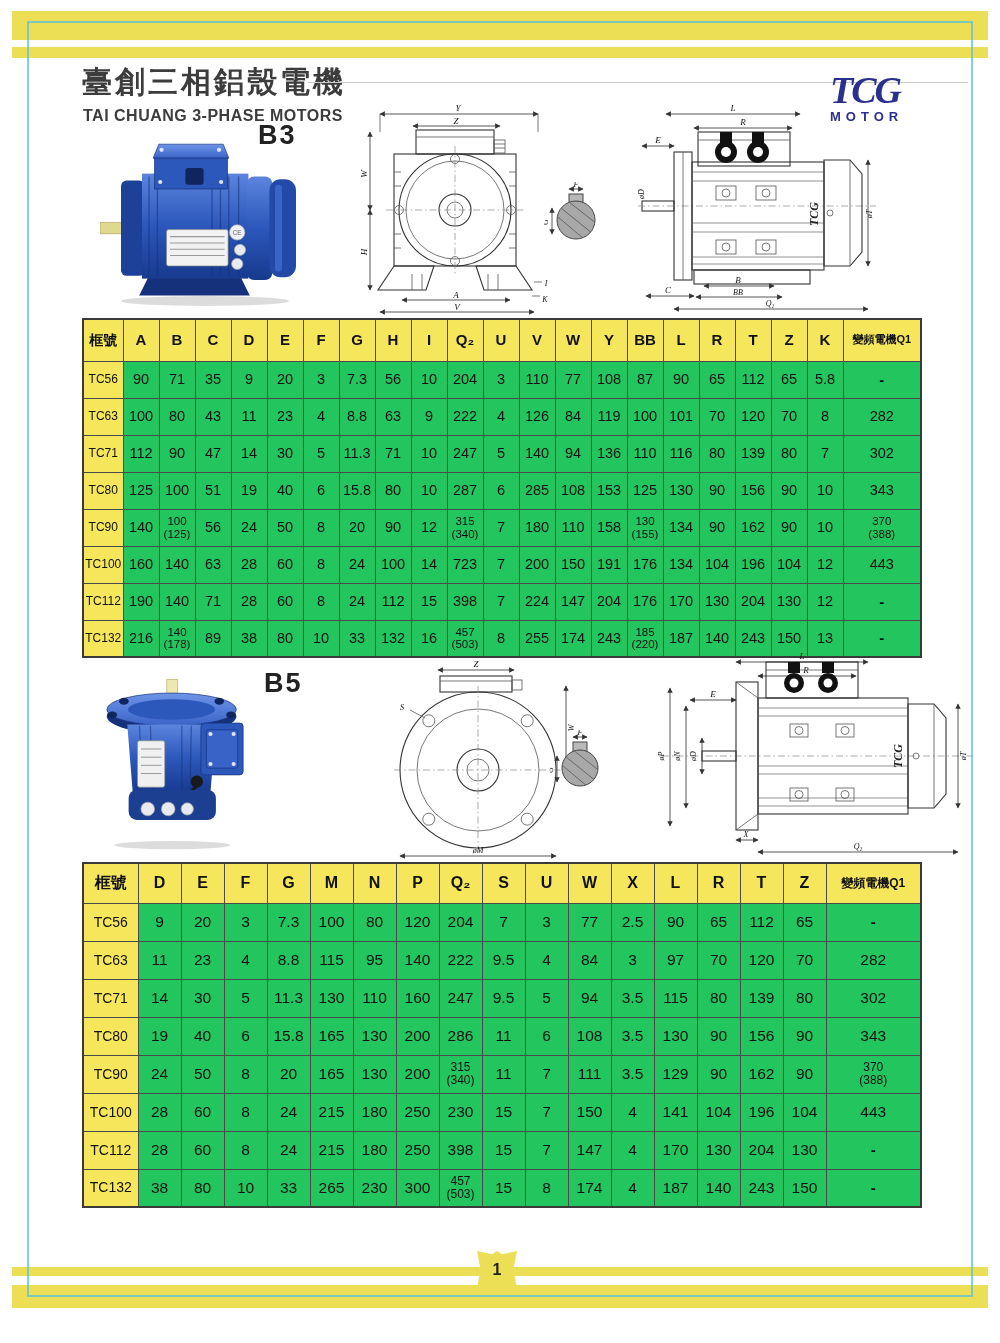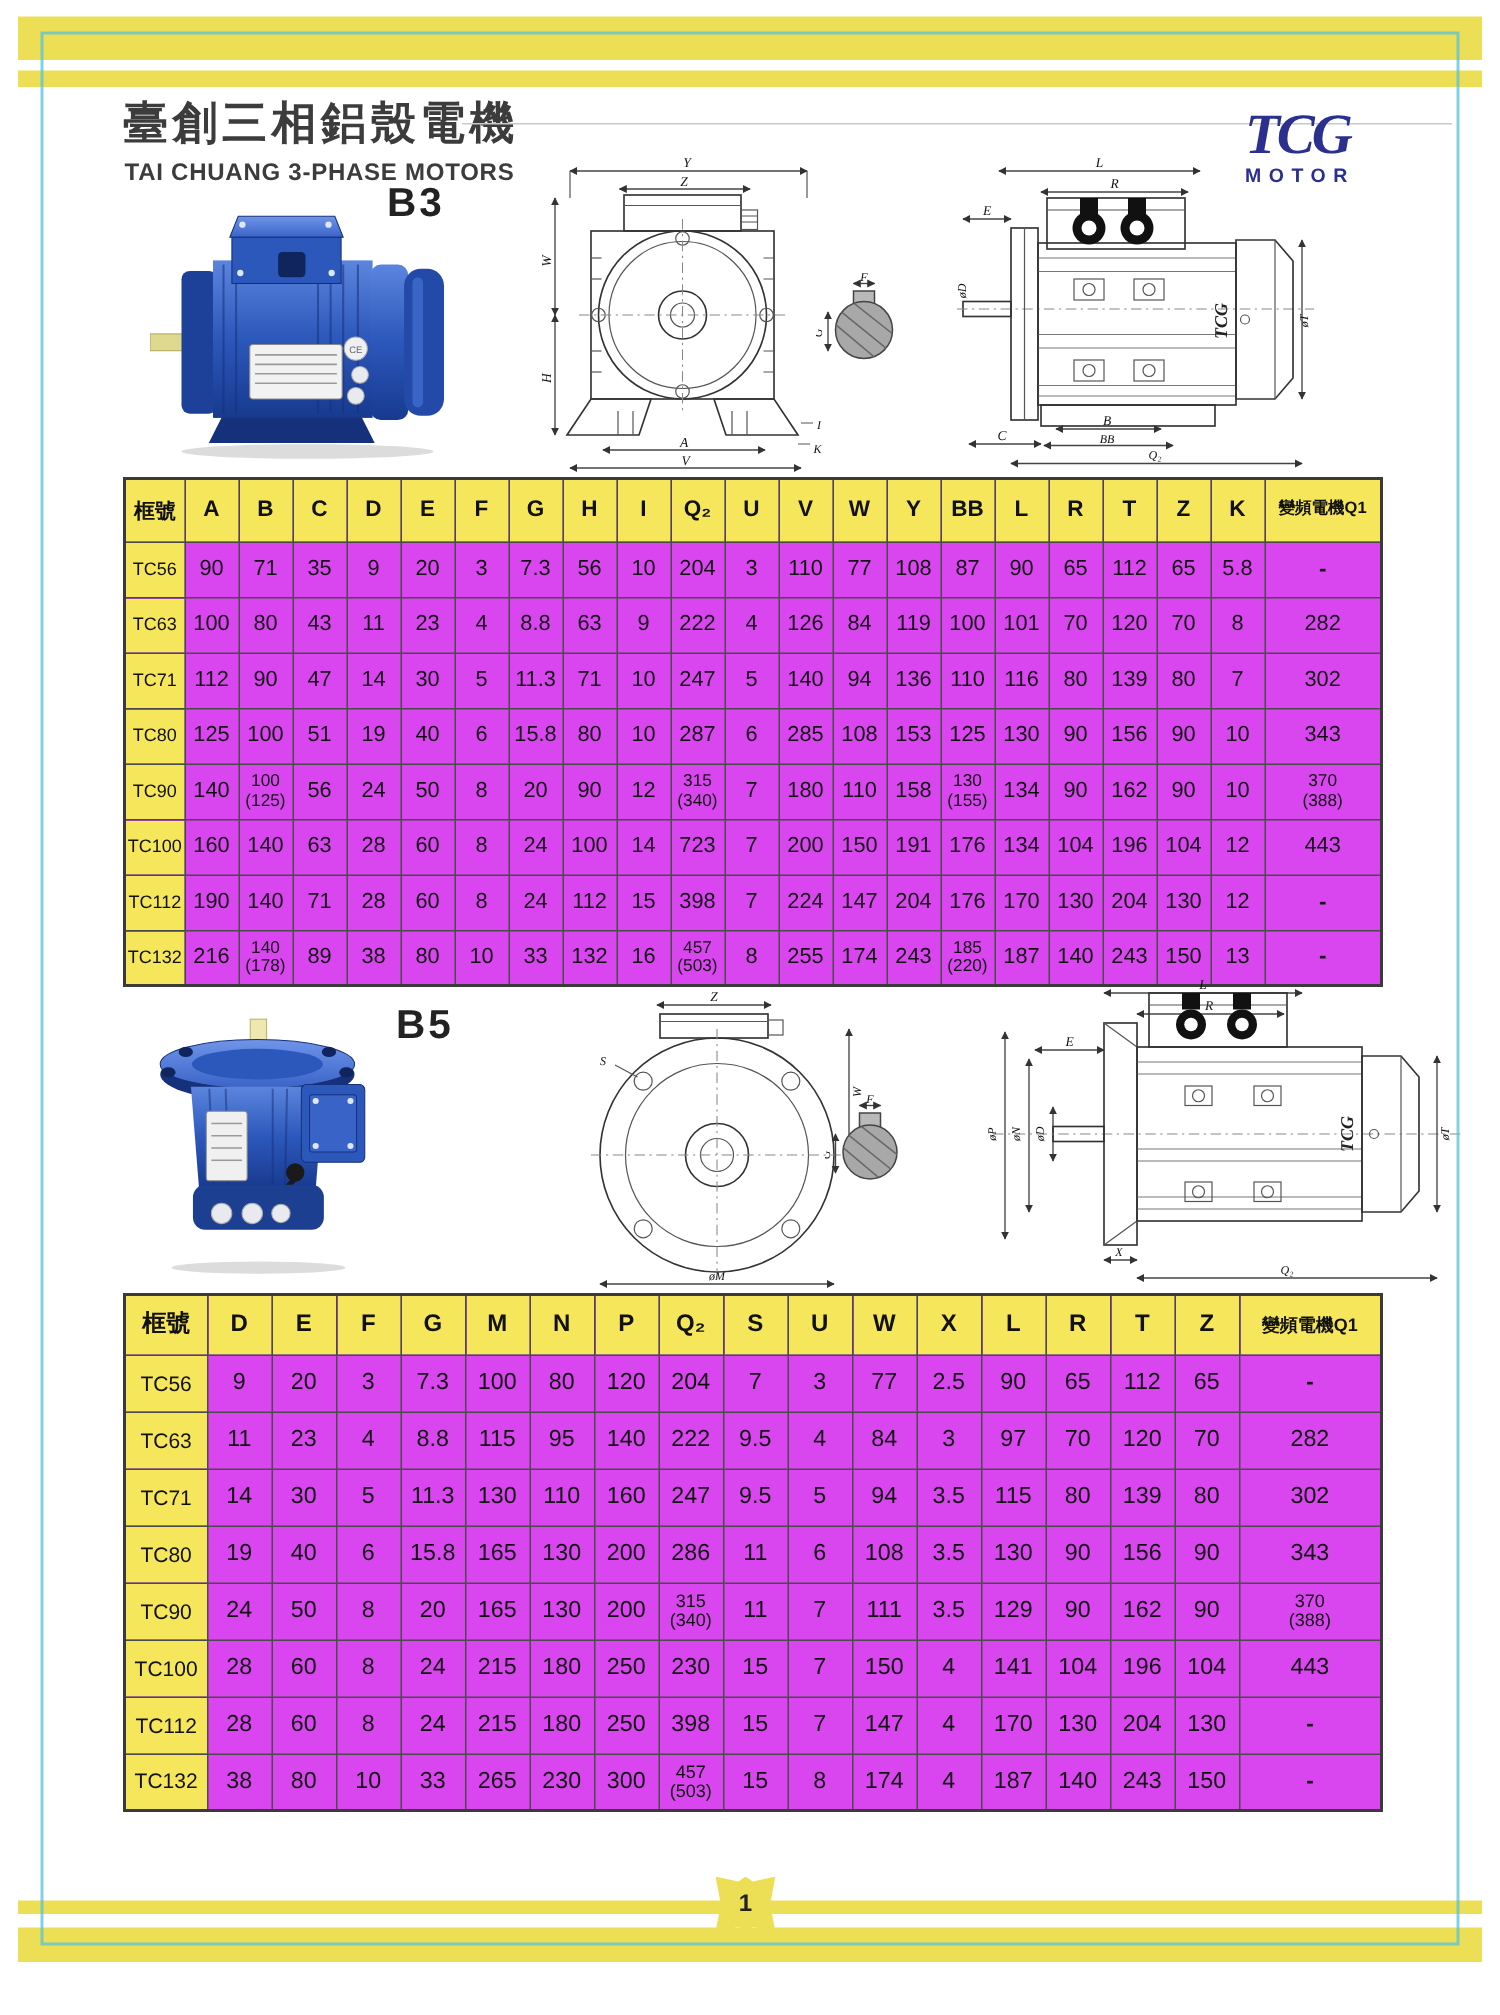--- a/index.html
+++ b/index.html
@@ -21,21 +21,21 @@
   .title-zh { left:82px; top:62px; font-size:30px; font-weight:bold; letter-spacing:3px; color:#3c3c3c; }
   .title-en { left:83px; top:96px; font-size:16px; font-weight:bold; color:#3c3c3c; letter-spacing:0.5px;margin-top:11px; }
   .title-rule { left:308px; top:82px; width:660px; height:1px; background:#c9c9c9; }
   .logo { left:830px; top:72px; width:130px; text-align:left; }
   .logo-main { font-family:"Liberation Serif", serif; font-style:italic; font-weight:bold;
                font-size:38px; line-height:36px; color:#2b2f8e; letter-spacing:-2px; }
   .logo-sub { font-size:13px; font-weight:bold; color:#2b2f8e; letter-spacing:5px; margin-top:1px; }
   .sec-label { font-size:27px; font-weight:bold; color:#222; letter-spacing:2px; }
 
   
-  table.dim { position:absolute; border-collapse:collapse; table-layout:fixed; background:#d946ef;
+  table.dim { position:absolute; border-collapse:collapse; table-layout:fixed; background:#22c55e;
               border:2px solid #3a3a3a; }
   .dim th, .dim td { border:1px solid #4a4a4a; text-align:center; vertical-align:middle;
                      padding:0; white-space:pre-line; line-height:1.05; color:#111; overflow:hidden; }
   .dim th { background:#f5e65c; font-weight:bold; }
   .dim td.first { background:#f5e65c; }
   .dim td.dash { font-weight:bold; font-size:15px; }
   #b3-table { left:82px; top:318px; width:838px; font-size:14.5px; }
   #b3-table th { height:42px; font-size:15px; }
   #b3-table th:first-child { font-size:14px; }
   #b3-table th:last-child { font-size:11px; }

